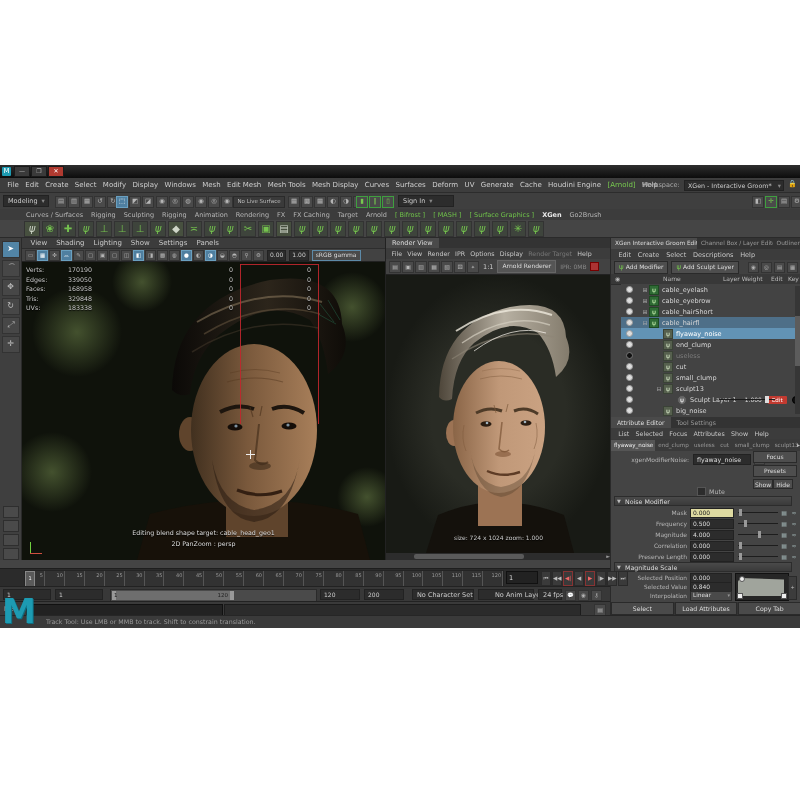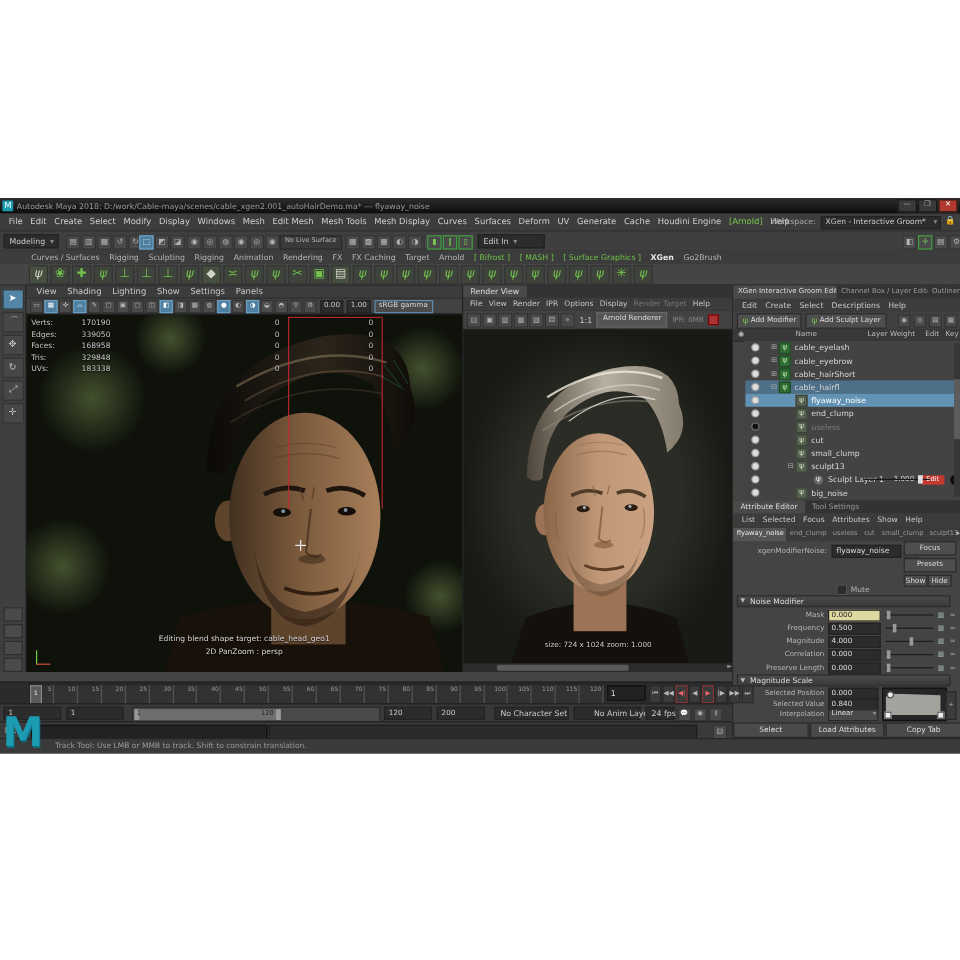--- a/index.html
+++ b/index.html
@@ -193,21 +193,20 @@
   .mlogo{position:absolute;left:2px;top:592px;width:40px;height:40px;font-size:34px;font-weight:bold;color:#1d9bb2;line-height:38px;text-shadow:1px 1px 0 #0e6d80;z-index:30;}
 </style>
 </head>
 <body>
 
 <div class="page">
   <div class="mw">
 
     <div class="abs tb">
       <div class="mayaicon">M</div>
-      <div class="tbtitle">Autodesk Maya 2018: D:/work/Cable-maya/scenes/cable_xgen2.001_autoHairDemo.ma* --- flyaway_noise</div>
       <div class="winbtns">
         <div class="winbtn">—</div>
         <div class="winbtn">❐</div>
         <div class="winbtn close">✕</div>
       </div>
     </div>
 
     <div class="abs mb">
 
     <span class="mi">File</span>
@@ -270,21 +269,21 @@
           <span class="ic"><i>◐</i></span>
           <span class="ic"><i>◑</i></span>
           <span class="ic"><i>⚙</i></span>
         </div>
       <div class="icrow" style="left:356px;top:3px;">
 
       <span class="ic grn"><i>▮</i></span>
           <span class="ic grn"><i>‖</i></span>
           <span class="ic grn"><i>▯</i></span>
         </div>
-      <div class="selbox" style="left:398px;top:2px;width:56px;"><span>Edit In</span><i>▾</i></div>
+      <div class="selbox" style="left:398px;top:2px;width:56px;"><span>Sign In</span><i>▾</i></div>
       <div class="icrow" style="left:752px;top:3px;">
 
       <span class="ic"><i>◧</i></span>
           <span class="ic grn"><i>✛</i></span>
           <span class="ic"><i>▤</i></span>
           <span class="ic"><i>⚙</i></span>
         </div>
     </div>
 
     <div class="hamb">☰</div>

